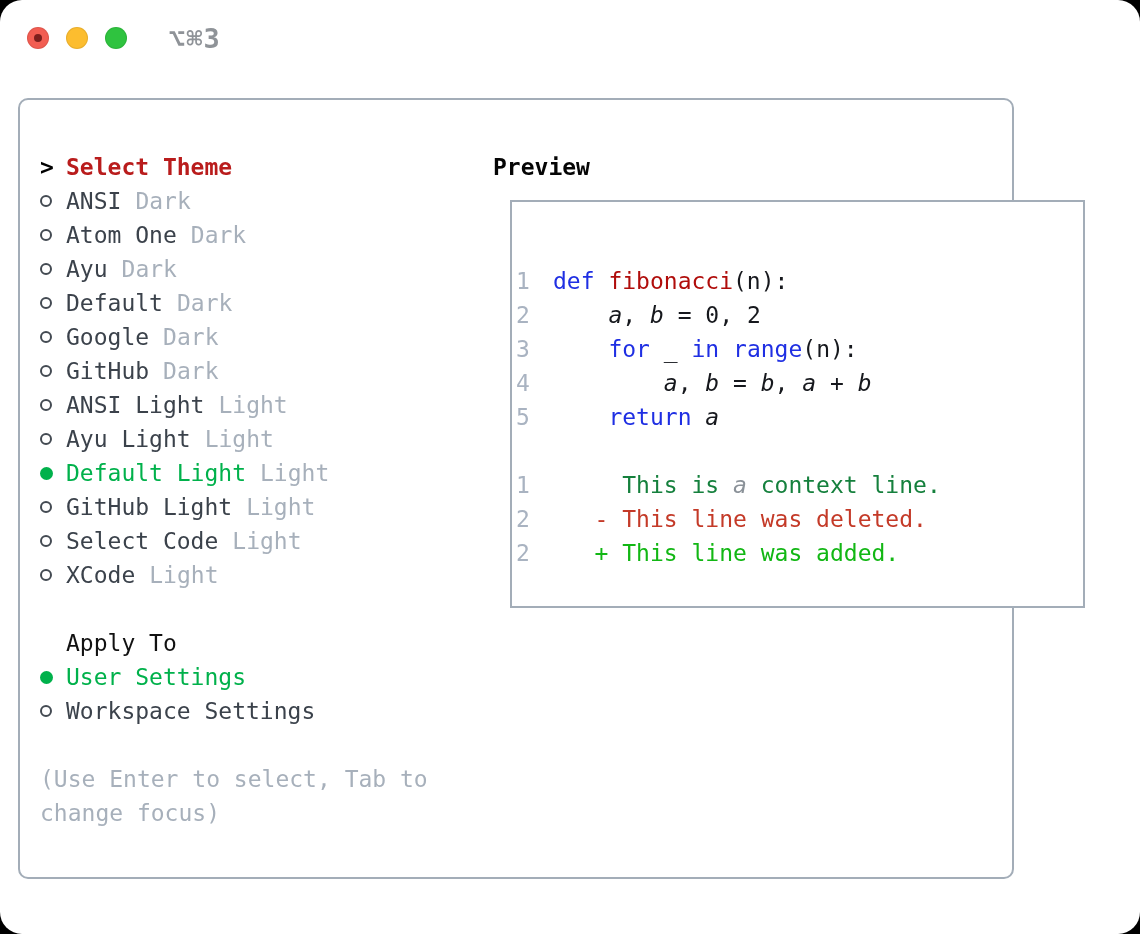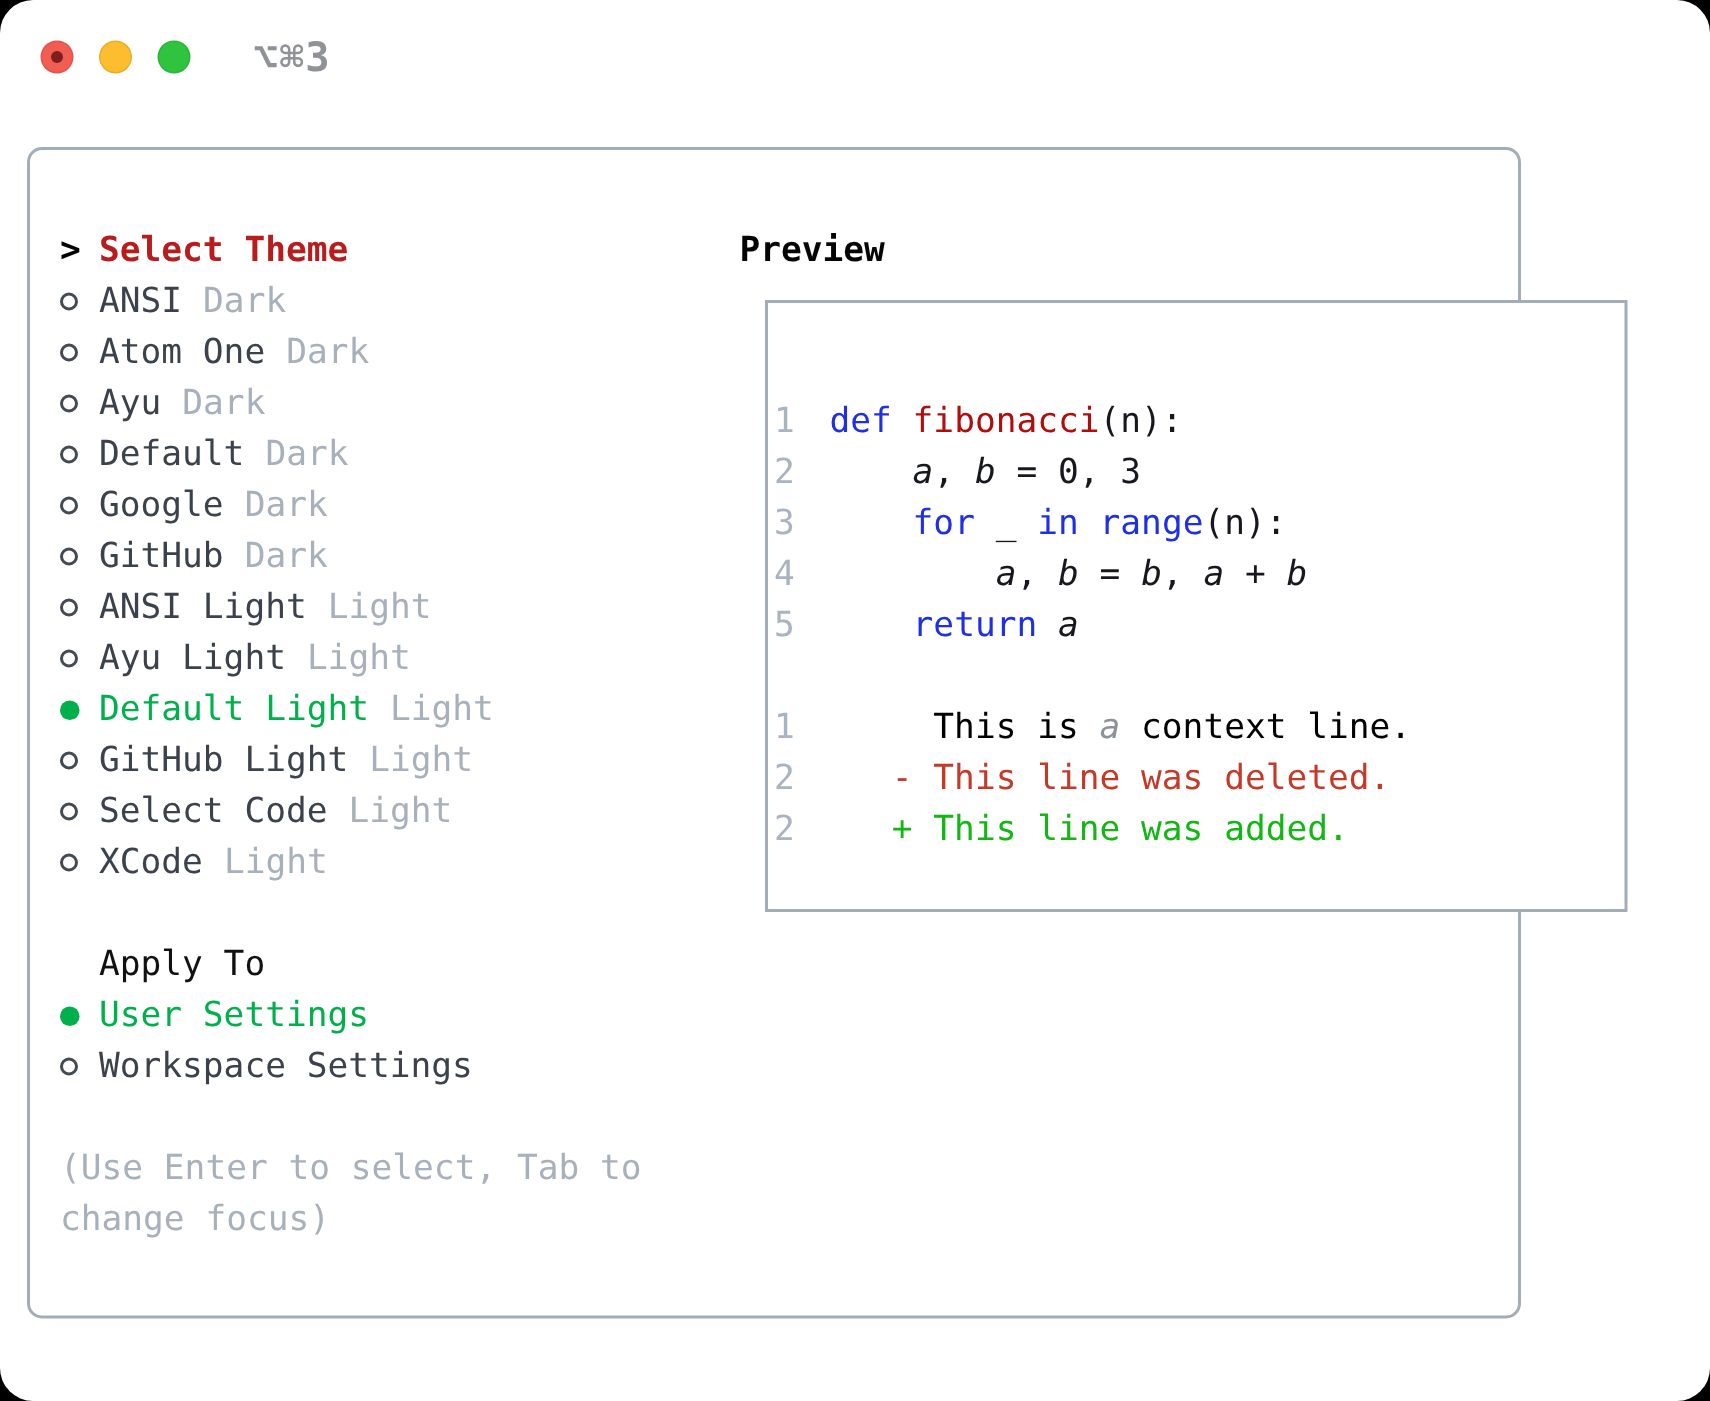--- a/index.html
+++ b/index.html
@@ -41,21 +41,21 @@
                  font-size:23px;font-weight:bold;color:#050505;}
   .preview-box{position:absolute;left:490px;top:100px;width:575px;height:408px;
                border:2px solid #a3adb8;box-sizing:border-box;background:#fff;
                padding:62px 0 0 4px;overflow:hidden;}
   .codeline{height:34px;line-height:34px;font-size:23px;white-space:pre;}
   .ln{display:inline-block;width:37px;color:#a9b3c1;}
   .tok-keyword{color:#1f2fe3;}
   .tok-function{color:#b00d0b;}
   .tok-plain{color:#16181d;}
   .tok-variable{color:#16181d;font-style:italic;}
-  .tok-context{color:#000000;}
+  .tok-context{color:#15803d;}
   .tok-context_var{color:#8b9299;font-style:italic;}
   .tok-deleted{color:#c43a28;}
   .tok-added{color:#12b714;}
 </style>
 </head>
 <body>
 
 <div class="window">
 
   <div class="titlebar">
@@ -153,21 +153,21 @@
       <div class="spacer"></div>
 
       <div class="row help">(Use Enter to select, Tab to</div>
       <div class="row help">change focus)</div>
     </div>
 
     <div class="preview-title">Preview</div>
 
     <div class="preview-box">
       <div class="codeline"><span class="ln">1</span><span class="tok-keyword">def </span><span class="tok-function">fibonacci</span><span class="tok-plain">(n):</span></div>
-      <div class="codeline"><span class="ln">2</span><span class="tok-plain">    </span><span class="tok-variable">a</span><span class="tok-plain">, </span><span class="tok-variable">b</span><span class="tok-plain"> = 0, 3</span></div>
+      <div class="codeline"><span class="ln">2</span><span class="tok-plain">    </span><span class="tok-variable">a</span><span class="tok-plain">, </span><span class="tok-variable">b</span><span class="tok-plain"> = 0, 2</span></div>
       <div class="codeline"><span class="ln">3</span><span class="tok-plain">    </span><span class="tok-keyword">for</span><span class="tok-plain"> _ </span><span class="tok-keyword">in</span><span class="tok-plain"> </span><span class="tok-keyword">range</span><span class="tok-plain">(n):</span></div>
       <div class="codeline"><span class="ln">4</span><span class="tok-plain">        </span><span class="tok-variable">a</span><span class="tok-plain">, </span><span class="tok-variable">b</span><span class="tok-plain"> = </span><span class="tok-variable">b</span><span class="tok-plain">, </span><span class="tok-variable">a</span><span class="tok-plain"> + </span><span class="tok-variable">b</span></div>
       <div class="codeline"><span class="ln">5</span><span class="tok-plain">    </span><span class="tok-keyword">return</span><span class="tok-plain"> </span><span class="tok-variable">a</span></div>
       <div class="spacer"></div>
       <div class="codeline"><span class="ln">1</span><span class="tok-context">     This is </span><span class="tok-context_var">a</span><span class="tok-context"> context line.</span></div>
       <div class="codeline"><span class="ln">2</span><span class="tok-deleted">   - This line was deleted.</span></div>
       <div class="codeline"><span class="ln">2</span><span class="tok-added">   + This line was added.</span></div>
     </div>
 
   </div>

